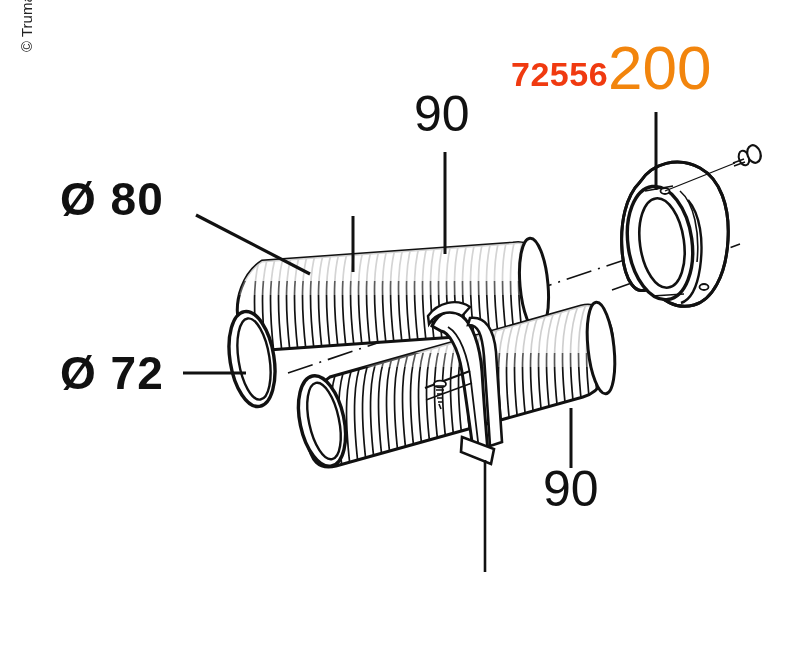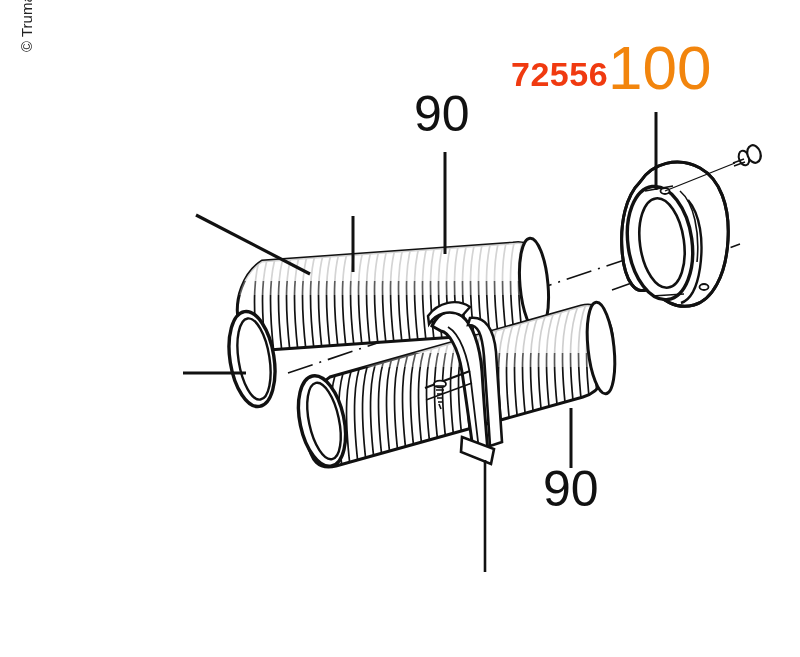--- a/index.html
+++ b/index.html
@@ -317,25 +317,27 @@
 
       <path d="M485,460 L485,572" stroke-width="2.6"></path>
 
       <path d="M656,112 L656,190" stroke-width="3"></path>
     </g>
 
   </svg>
 
   <div id="copyright">© Truma</div>
 
-
+  <div class="lbl lbl-dim" style="left:60px; top:176px;">Ø 80</div>
+
+  <div class="lbl lbl-dim" style="left:60px; top:350px;">Ø 72</div>
 
 
   <div class="lbl lbl-pos" style="left:414px; top:89px;">90</div>
 
   <div class="lbl lbl-pos" style="left:543px; top:464px;">90</div>
 
 
   <div class="lbl lbl-part" style="left:511px; top:57px; color:#f03a10;">72556</div>
 
-  <div class="lbl lbl-item" style="left:608px; top:37px; color:#f2850d;">100</div>
+  <div class="lbl lbl-item" style="left:608px; top:37px; color:#f2850d;">200</div>
 
 </div>
 
 </body></html>

